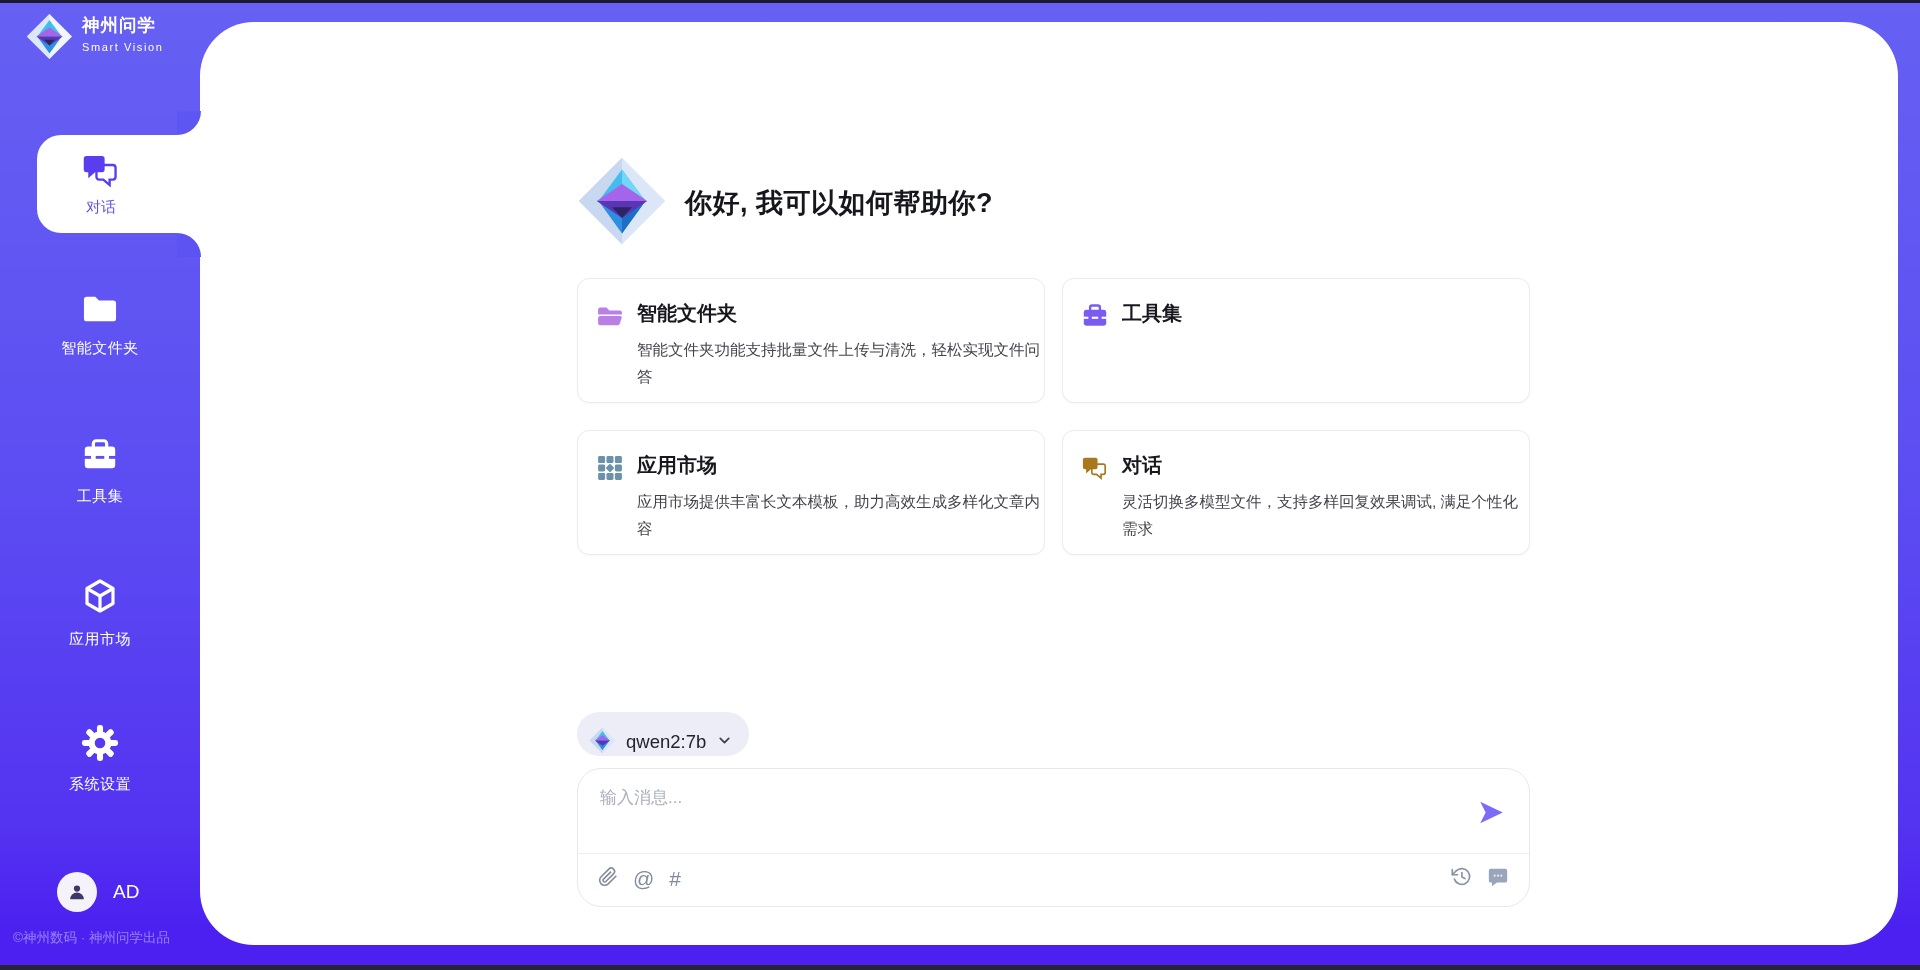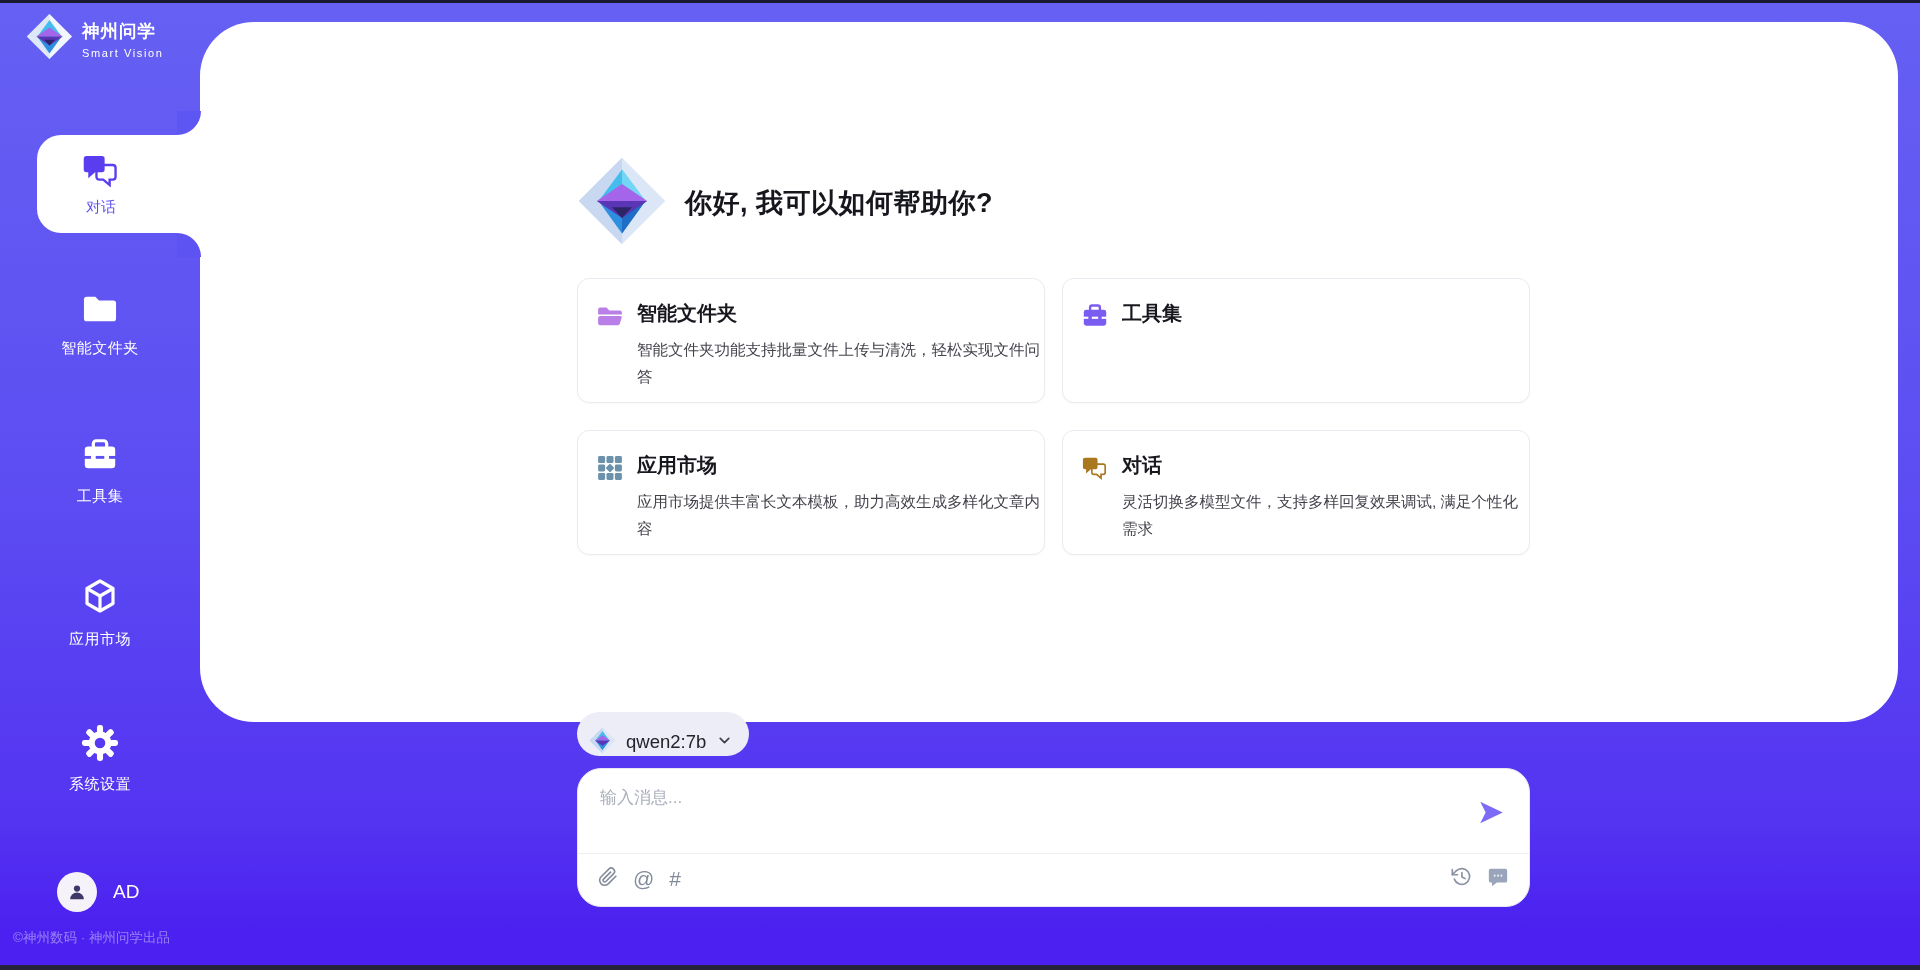--- a/index.html
+++ b/index.html
@@ -8,26 +8,26 @@
 
   .stage{
     position:relative; width:1920px; height:970px;
     background:linear-gradient(180deg,#6660f3 0%,#5c4df2 50%,#5433f1 85%,#4b20f0 96%,#4b20f0 100%);
   }
   .edge-top{ position:absolute; left:0; top:0; width:100%; height:3px; background:#191930; z-index:60;}
   .edge-bottom{ position:absolute; left:0; bottom:0; width:100%; height:5px; background:#25243a; z-index:60;}
 
   
   .panel{
-    position:absolute; left:200px; top:22px; width:1698px; height:700px;
+    position:absolute; left:200px; top:22px; width:1698px; height:923px;
     background:#ffffff; border-radius:54px; z-index:5;
   }
 
   
-  .logo{ position:absolute; left:26px; top:13px; display:flex; align-items:center; gap:9px; z-index:10; }
+  .logo{ position:absolute; left:26px; top:13px; display:flex; align-items:flex-start; gap:9px; z-index:10; }
   .logo-text .t1{ color:#fff; font-size:17.5px; font-weight:bold; letter-spacing:1px; }
   .logo-text .t2{ color:#fff; font-size:11px; letter-spacing:1.6px; margin-top:4px; }
 
   .active-tab{
     position:absolute; left:37px; top:135px; width:164px; height:98px;
     background:#fff; border-radius:24px 0 0 24px; z-index:7;
     display:flex; flex-direction:column; align-items:center; justify-content:center;
     gap:5px; padding-right:36px; cursor:pointer;
   }
   .active-tab .lbl{ color:#5b4ff2; font-size:15px; font-weight:500; }

